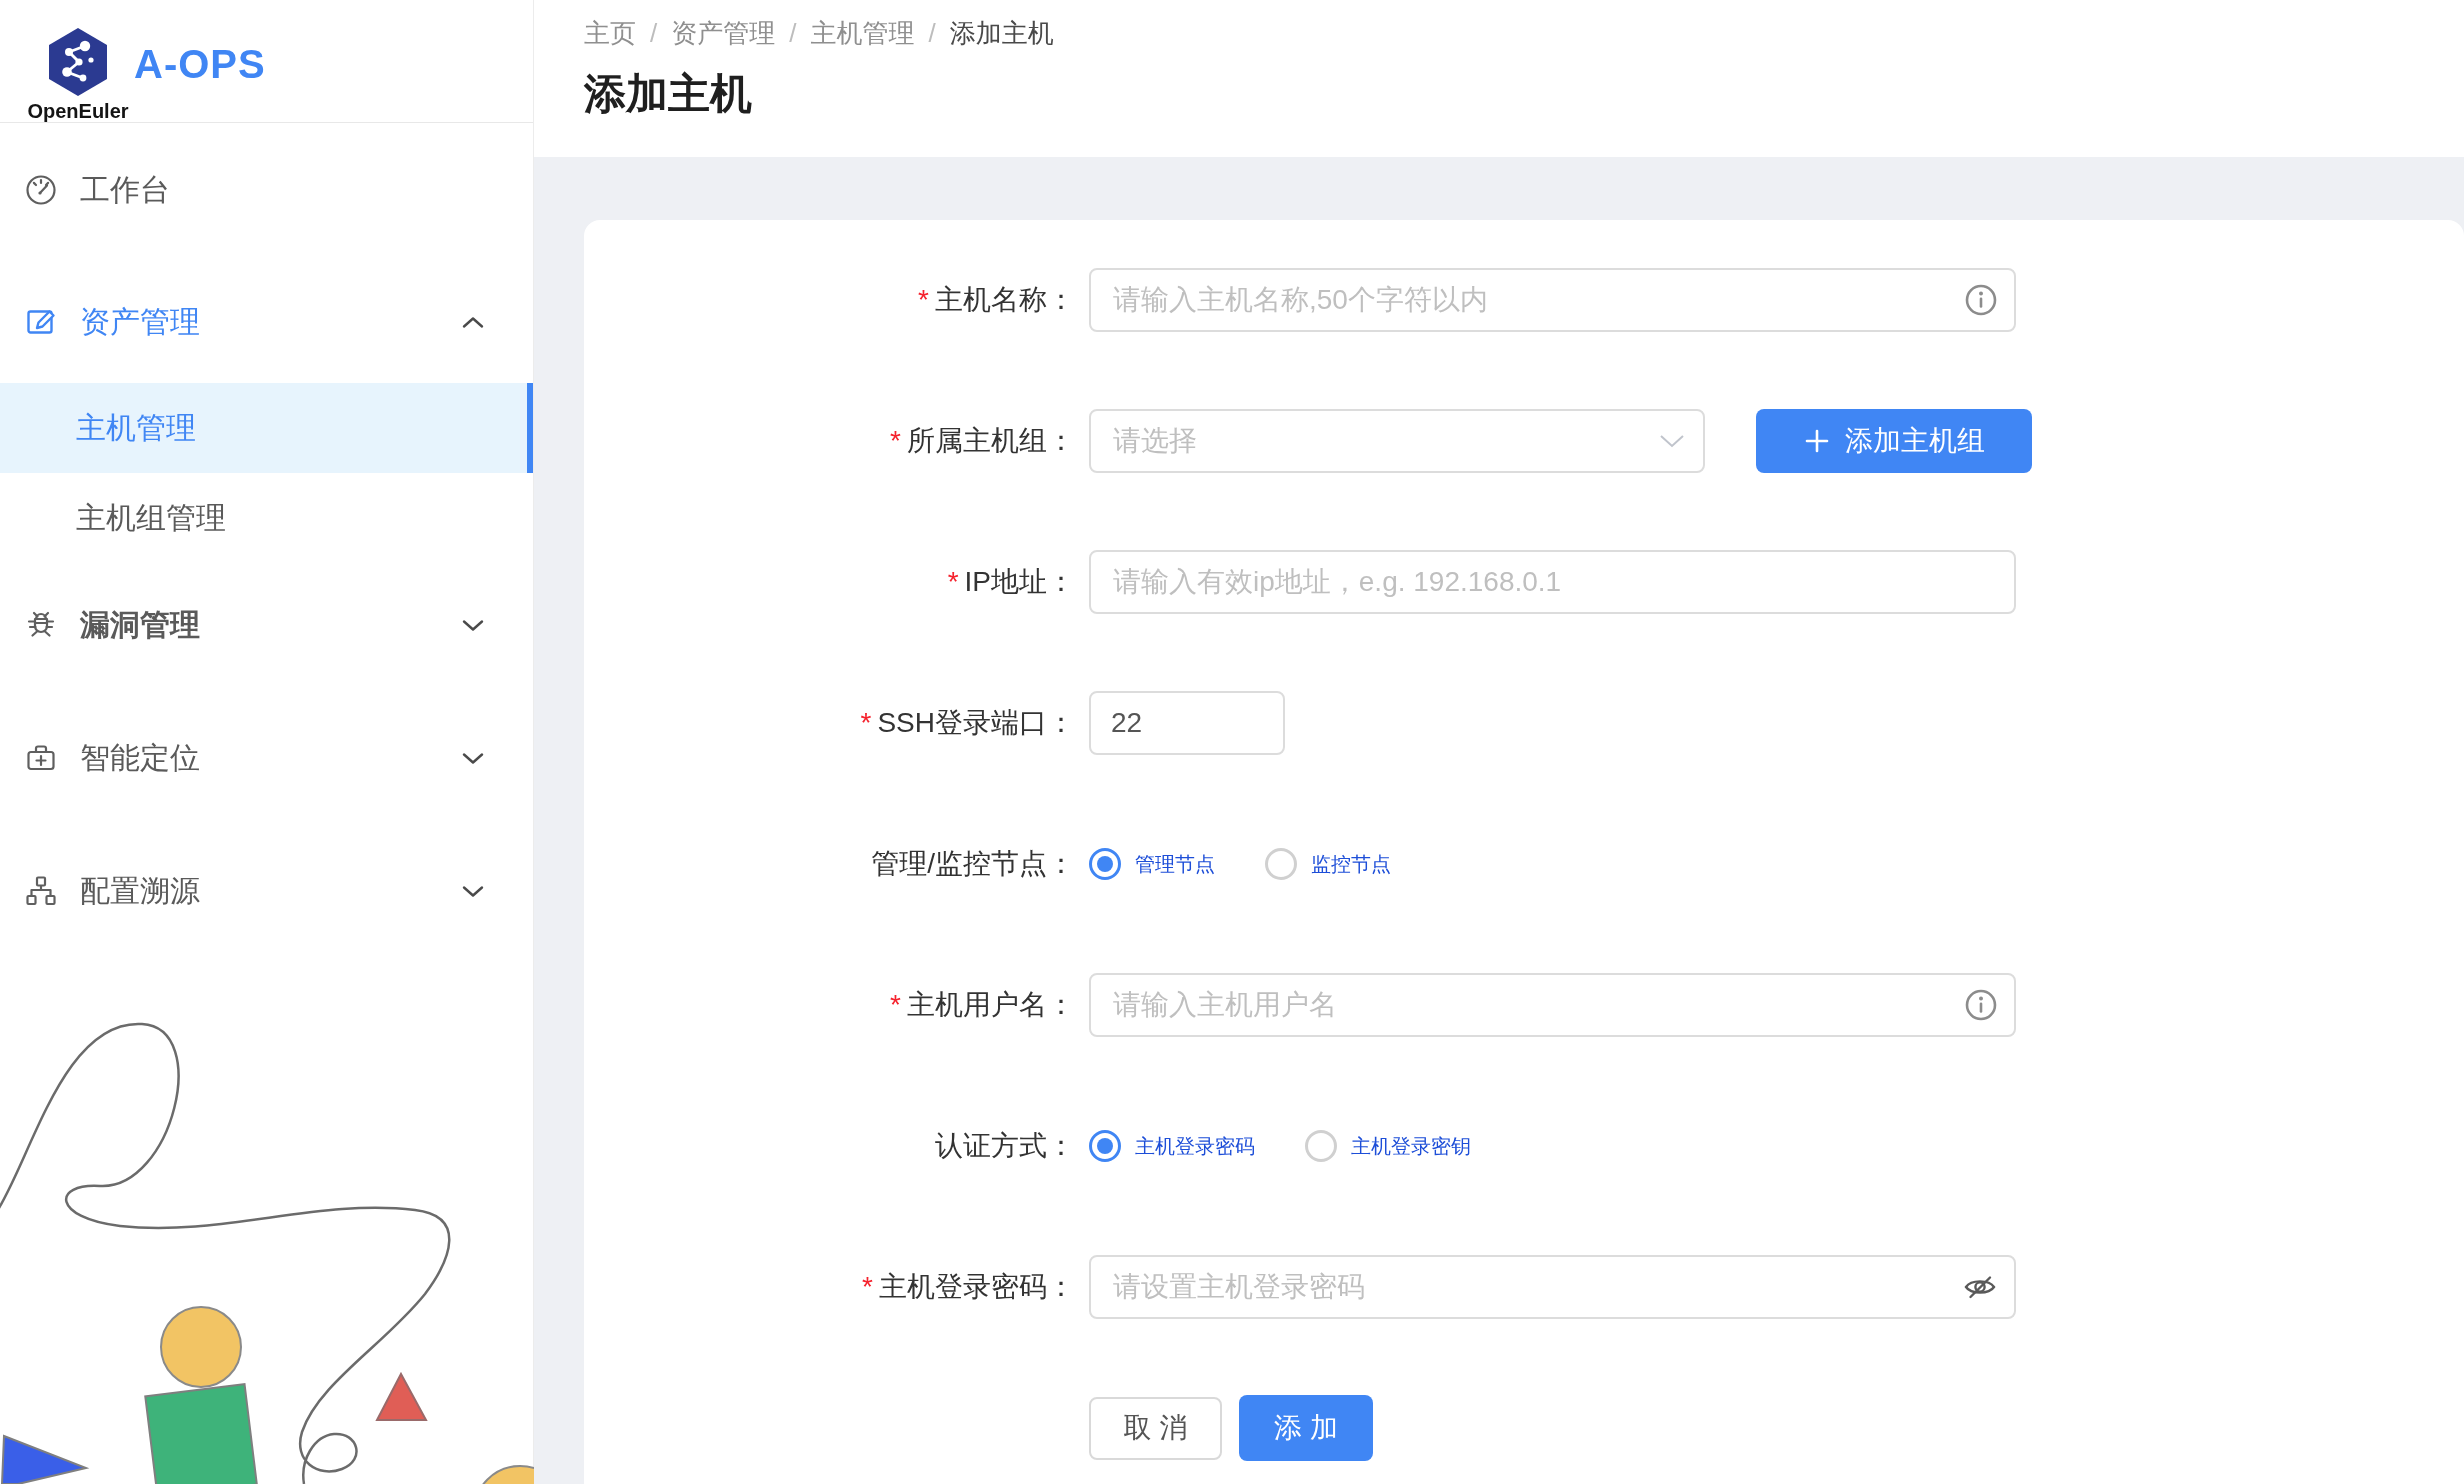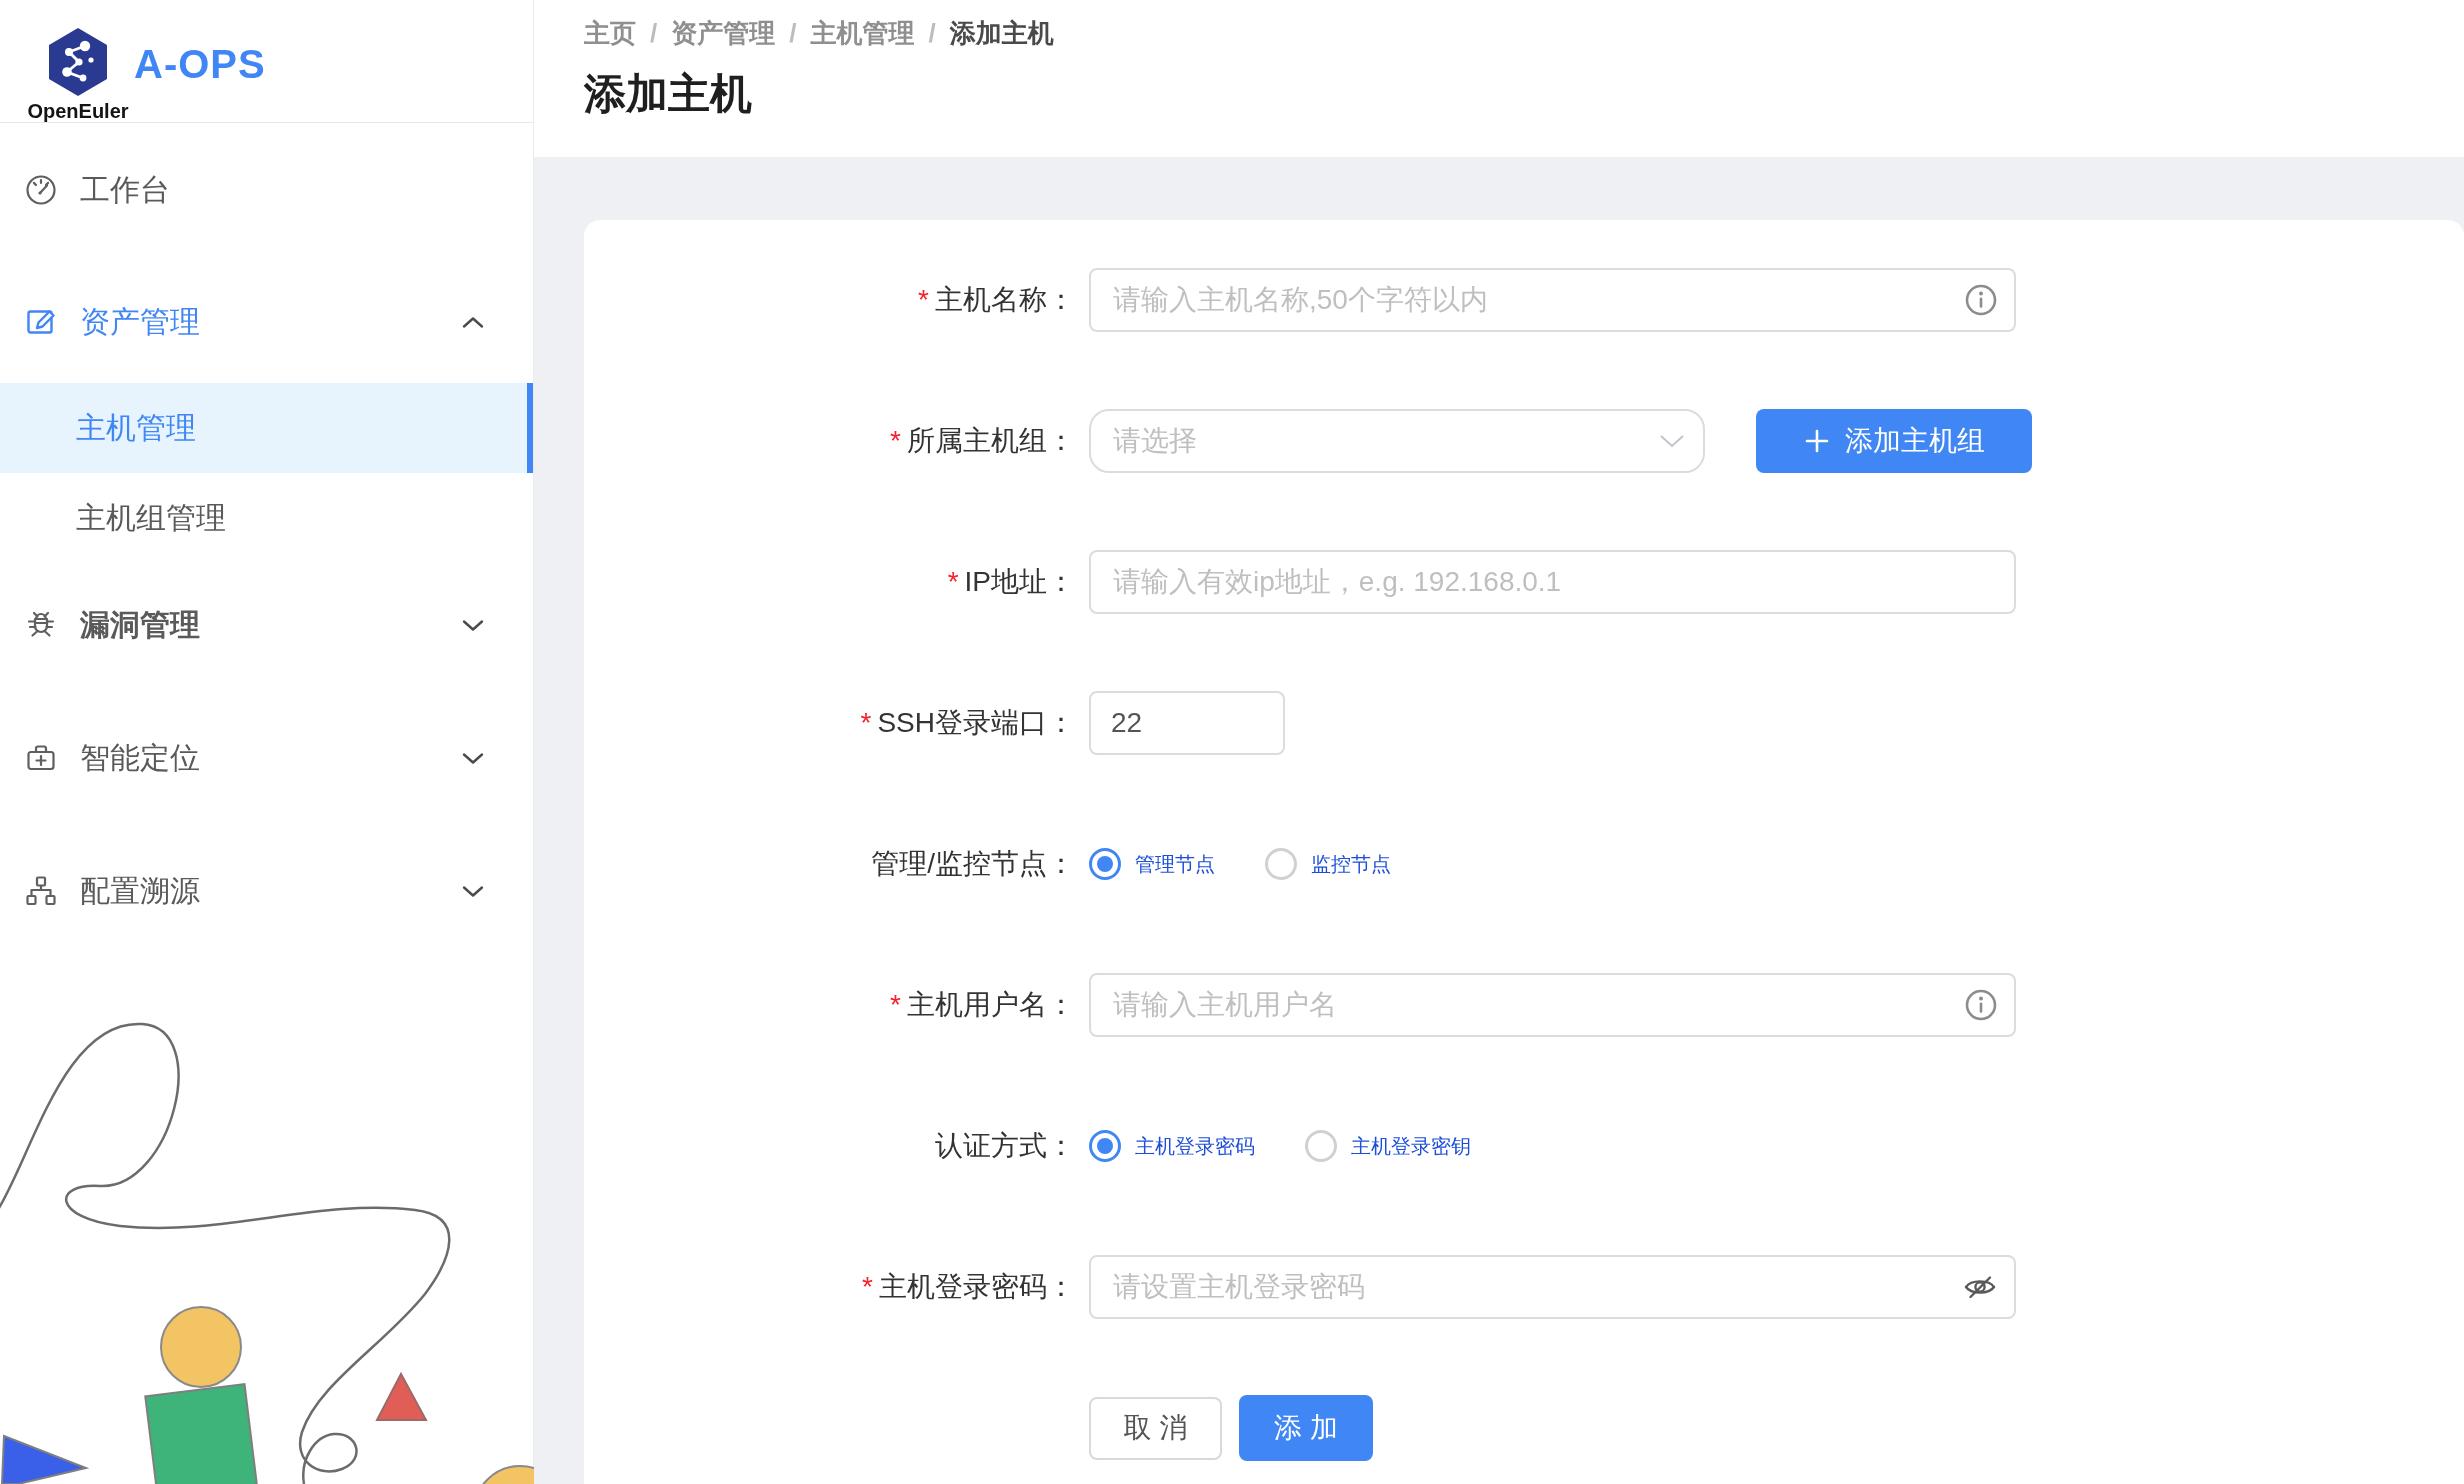--- a/index.html
+++ b/index.html
@@ -33,39 +33,39 @@
   .smi-1{margin-top:21px;}
   .mi-3{margin-top:22px;font-weight:bold;}
   .mi-4{margin-top:53px;}
   .mi-5{margin-top:53px;}
   .submenu-item{display:flex;align-items:center;height:90px;padding-left:76px;font-size:30px;color:var(--menu-text);cursor:pointer;}
   .submenu-item.selected{background:var(--sidebar-selected-bg);color:var(--accent);border-right:6px solid var(--accent);}
   .doodle{position:absolute;left:0;bottom:0;}
 
   
   .topbar{position:absolute;left:534px;top:0;width:1930px;height:157px;background:#fff;padding:16px 0 0 50px;}
-  .breadcrumb{display:flex;align-items:center;font-size:26px;line-height:34px;color:#8f8f8f;font-weight:bold;}
+  .breadcrumb{display:flex;align-items:center;font-size:26px;line-height:34px;color:#8f8f8f;}
   .bc-item{cursor:pointer;}
   .bc-sep{margin:0 14px;color:#bdbdbd;}
   .bc-item.current{color:#4a4a4a;cursor:default;}
   .page-title{margin-top:16px;font-size:42px;line-height:56px;font-weight:bold;color:var(--title-text);}
 
   
   .card{position:absolute;left:584px;top:220px;width:1880px;height:1350px;background:#fff;border-radius:16px;}
   .host-form{padding-top:48px;}
   .form-row{display:flex;align-items:center;height:64px;margin-bottom:77px;}
   .form-label{flex:0 0 505px;text-align:right;padding-right:14px;font-size:28px;color:#333;white-space:nowrap;}
   .req{color:var(--required-red);margin-right:6px;font-size:28px;}
   .control{display:flex;align-items:center;}
   .input-wrap{position:relative;width:927px;height:64px;}
   .input-wrap input{width:100%;height:100%;border:2px solid #dcdcdc;border-radius:8px;font-size:28px;color:#555;padding:0 70px 0 22px;outline:none;font-family:inherit;background:#fff;}
   .input-wrap input::placeholder{color:var(--placeholder);}
   .suffix{position:absolute;right:18px;top:50%;transform:translateY(-50%);display:flex;align-items:center;cursor:pointer;}
   .input-small{width:196px;height:64px;border:2px solid #dcdcdc;border-radius:8px;font-size:28px;color:#555;padding:0 20px;outline:none;font-family:inherit;}
-  .select{position:relative;width:616px;height:64px;border:2px solid #dcdcdc;border-radius:20px;background:#fff;display:flex;align-items:center;padding:0 50px 0 22px;cursor:pointer;}
+  .select{position:relative;width:616px;height:64px;border:2px solid #dcdcdc;border-radius:8px;background:#fff;display:flex;align-items:center;padding:0 50px 0 22px;cursor:pointer;}
   .sel-placeholder{font-size:28px;color:var(--placeholder);}
   .sel-arrow{position:absolute;right:18px;top:50%;transform:translateY(-50%);}
   .btn{display:flex;align-items:center;justify-content:center;border-radius:8px;cursor:pointer;font-size:28px;font-family:inherit;border:none;}
   .btn-primary{background:var(--accent);color:#fff;}
   .btn-add-group{width:276px;height:64px;margin-left:51px;gap:14px;}
   .radio-opt{display:flex;align-items:center;margin-right:50px;cursor:pointer;}
   .radio{width:32px;height:32px;border-radius:50%;border:3px solid #d0d0d0;background:#fff;position:relative;flex:0 0 32px;}
   .radio.checked{border-color:var(--accent);}
   .radio.checked::after{content:"";position:absolute;left:50%;top:50%;transform:translate(-50%,-50%);width:16px;height:16px;border-radius:50%;background:var(--accent);}
   .radio-label{margin-left:14px;font-size:20px;color:#1d4ed8;}

